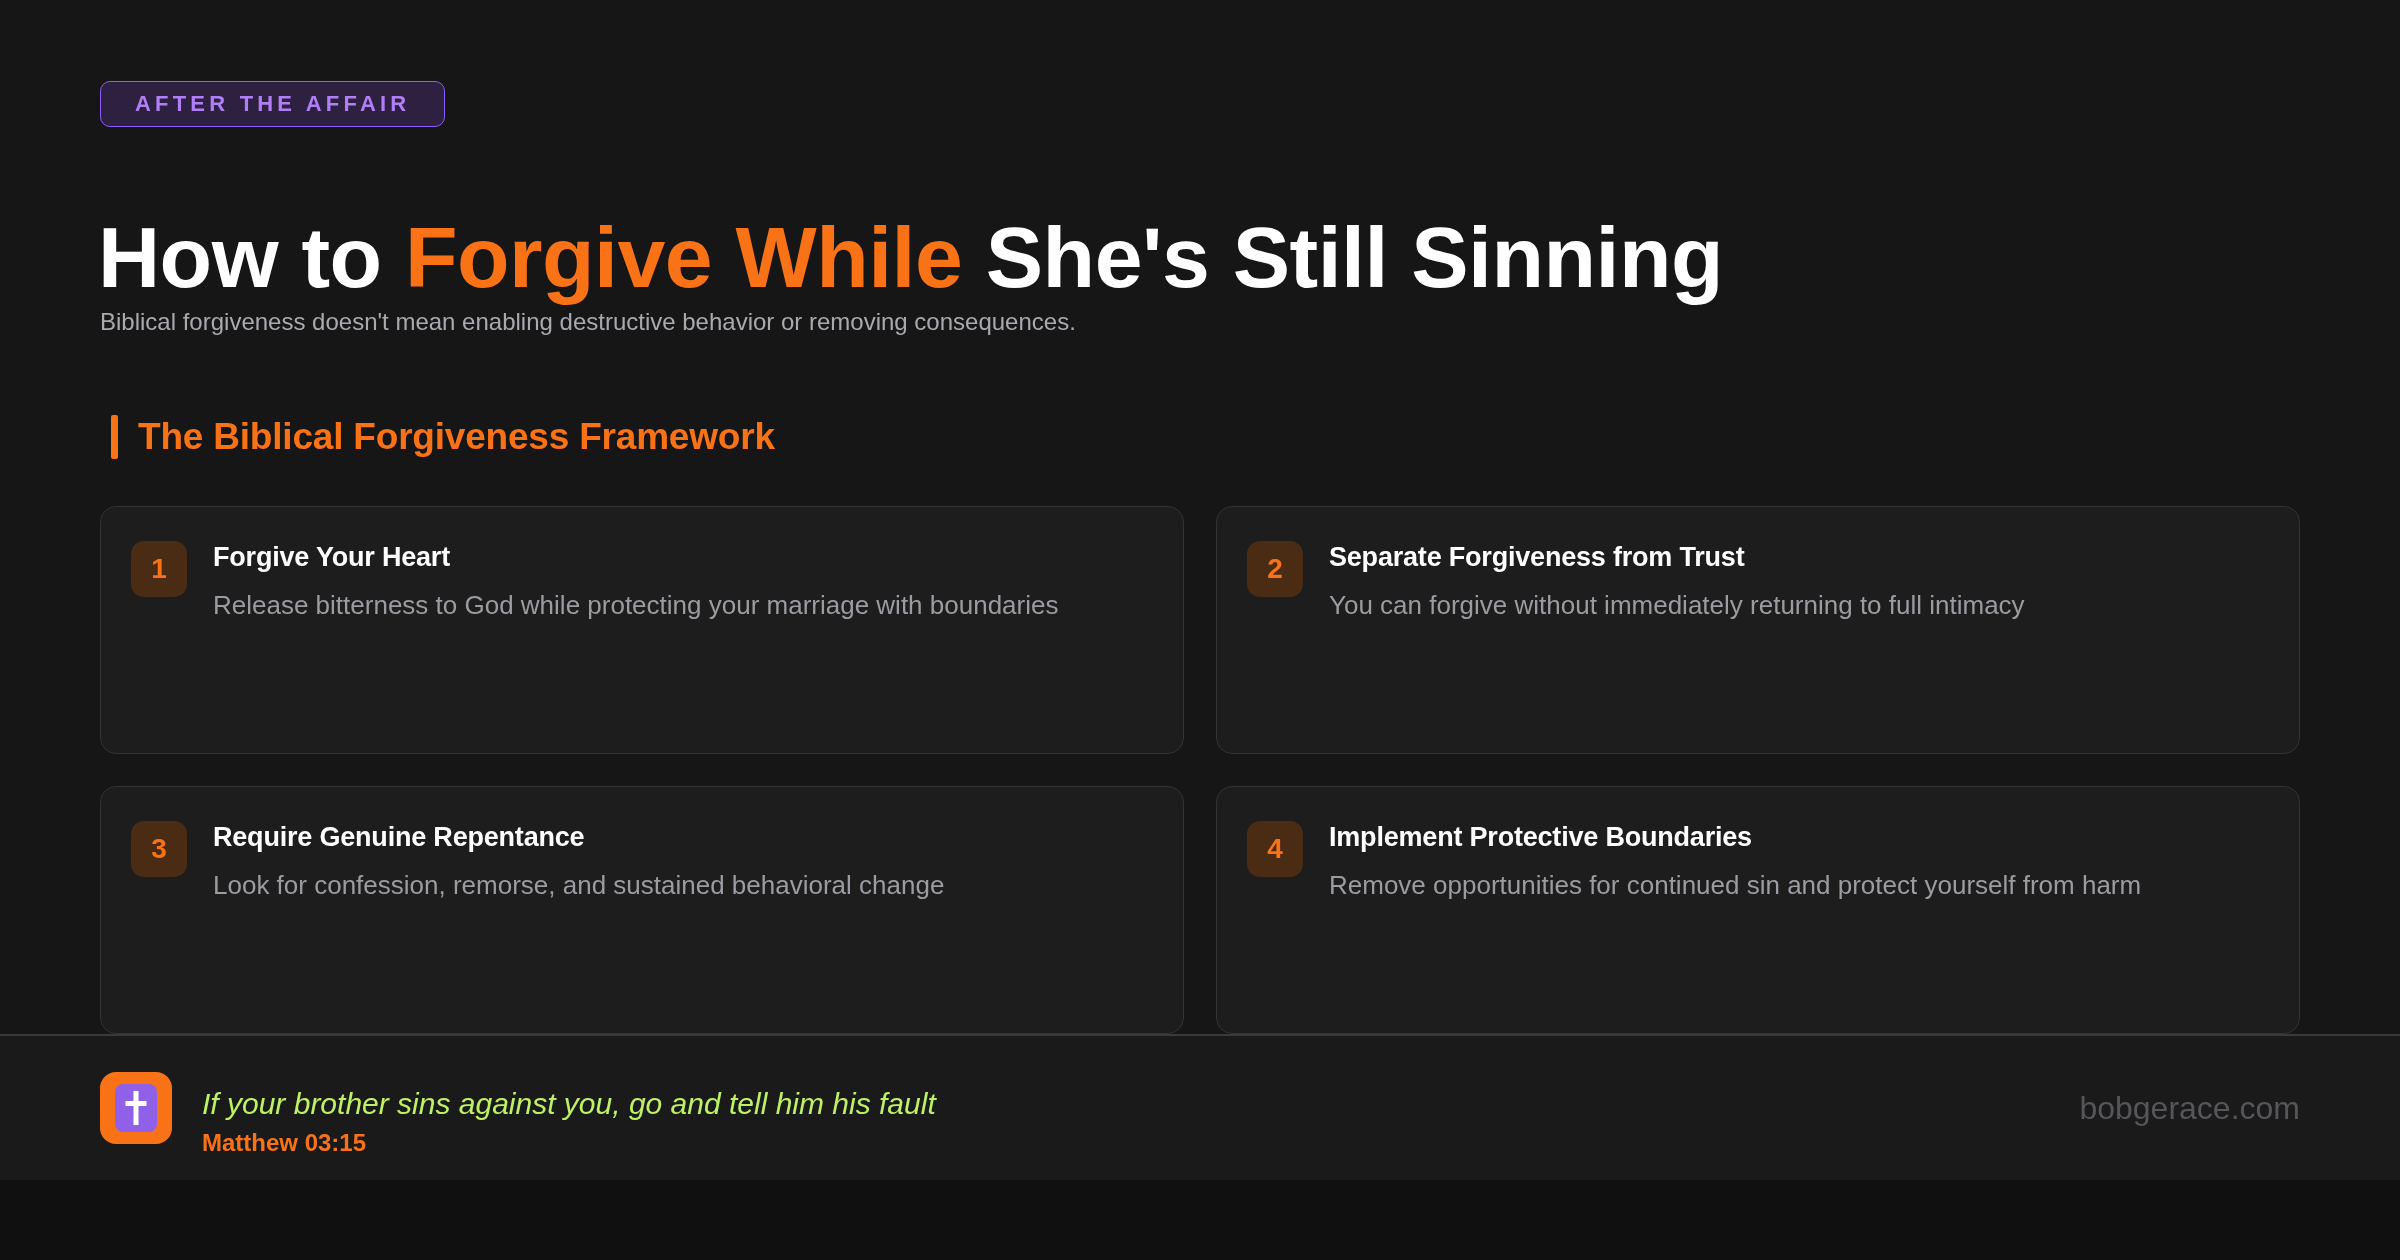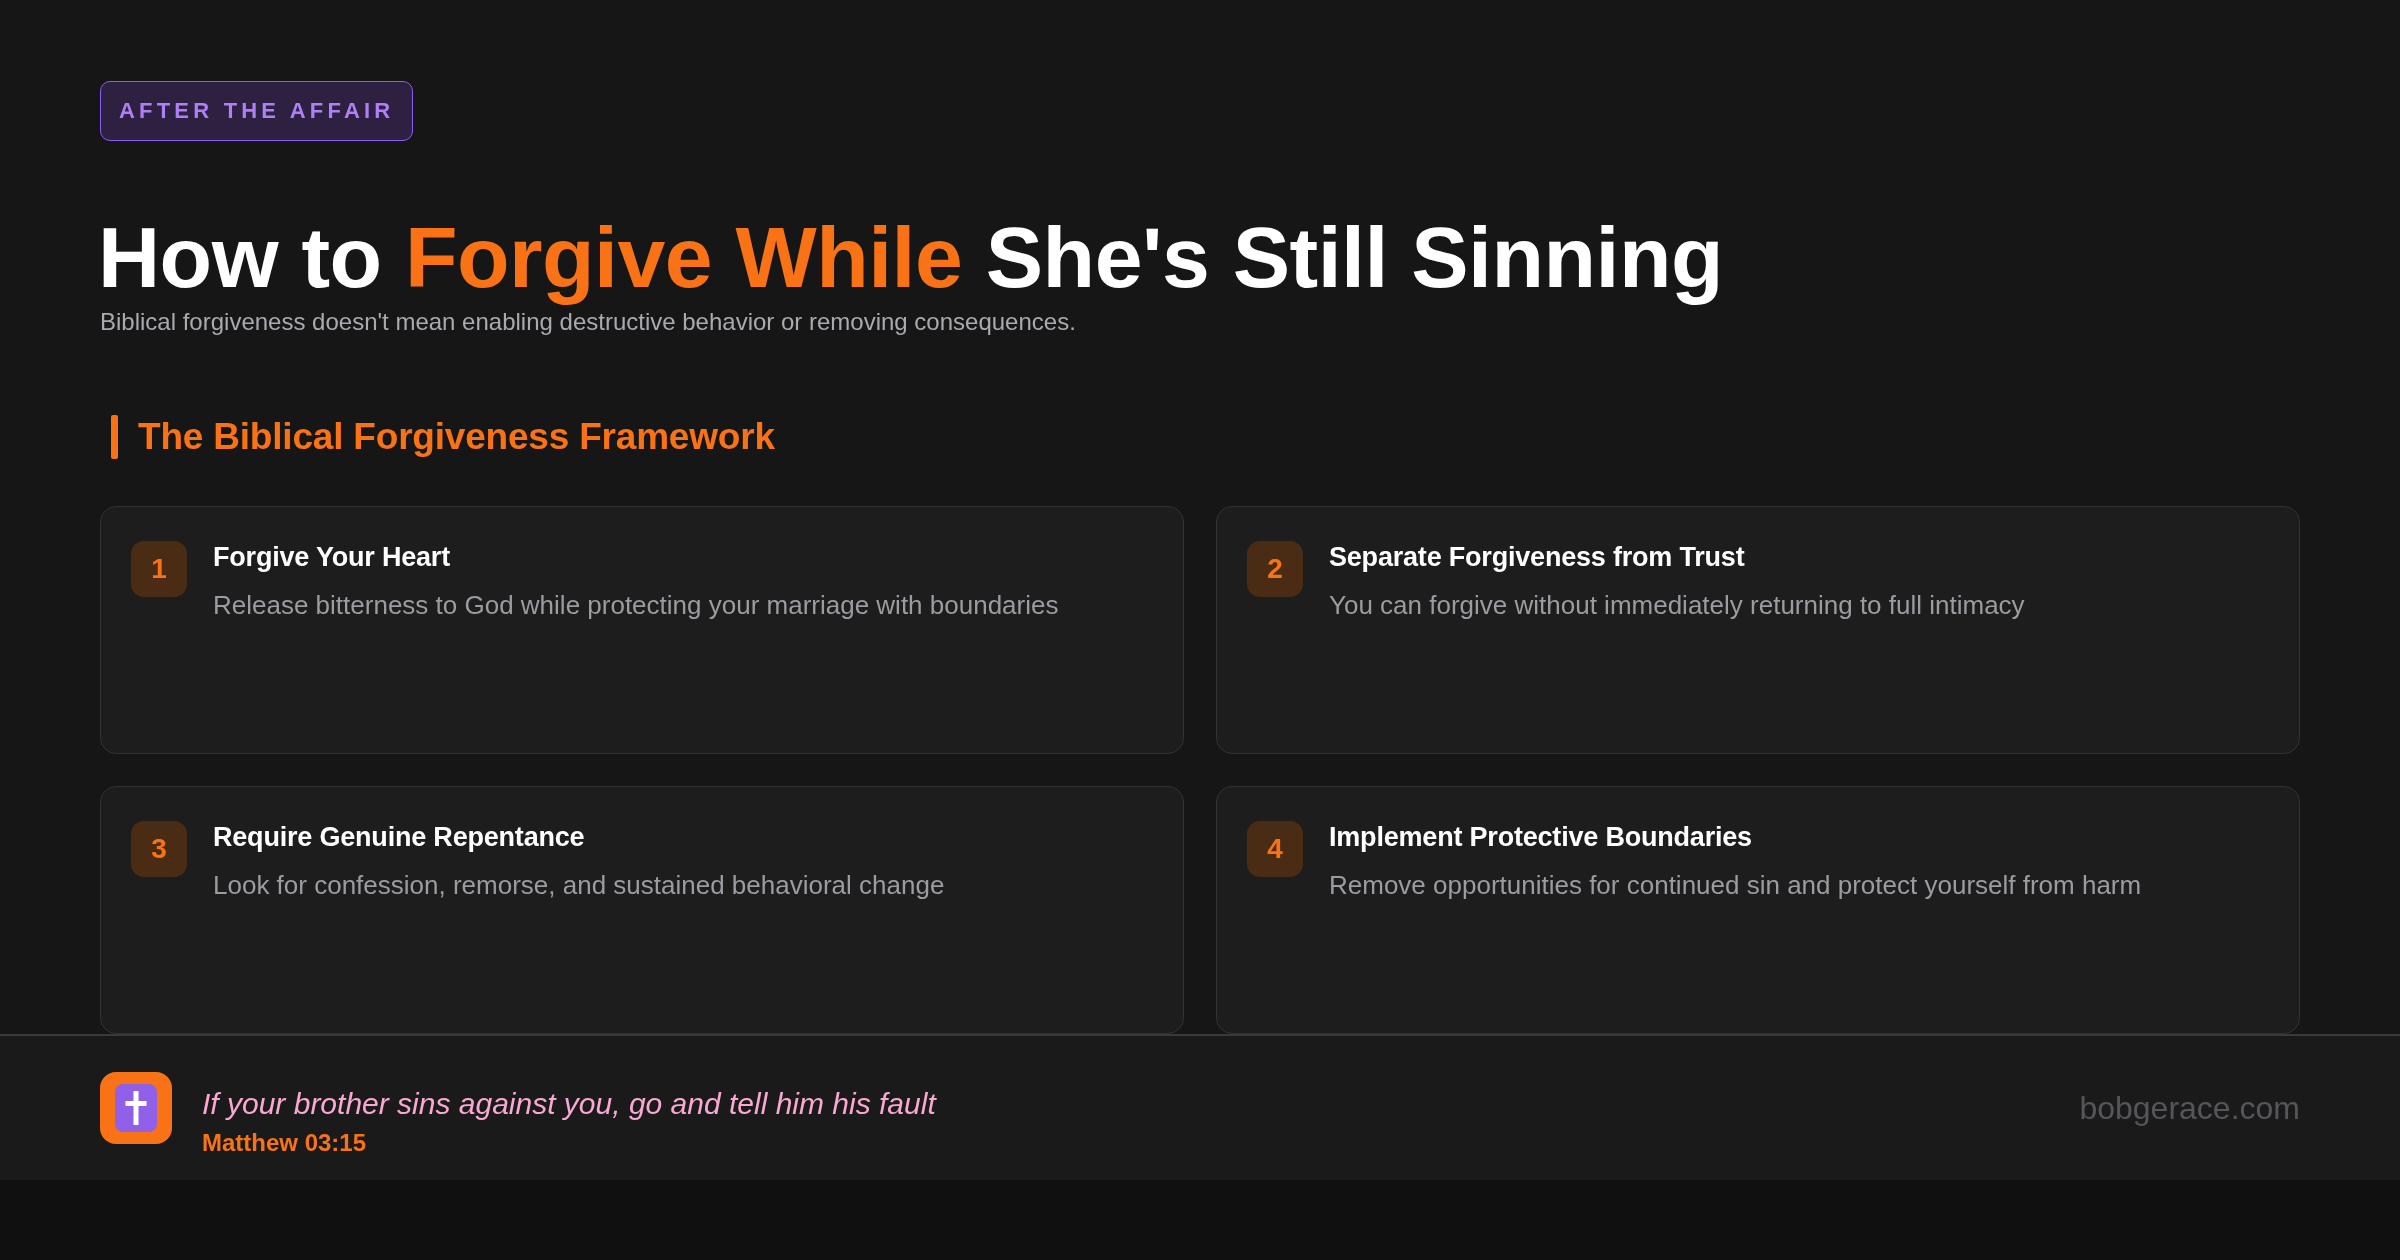--- a/index.html
+++ b/index.html
@@ -18,23 +18,23 @@
   .bottom-band {
     position:absolute; left:0; right:0; top:1180px; height:80px;
     background:#101010;
   }
 
   
   .content { position:absolute; left:0; top:0; width:2400px; }
 
   .badge {
     position:absolute; left:100px; top:81px;
-    height:60px;
+    height:46px;
     display:flex; align-items:center;
-    padding:0 18px;
+    padding:0 34px;
     border:1.5px solid #8b5cf6;
     border-radius:10px;
     background:#2d2040;
   }
   .badge-text {
     color:#b07ef5;
     font-size:22px;
     font-weight:bold;
     letter-spacing:4.2px;
   }
@@ -161,21 +161,21 @@
     content:"";
     position:absolute; left:50%; top:17px;
     transform:translateX(-50%);
     width:21px; height:5px;
     background:#ffffff;
   }
   .quote-text-wrap { display:flex; flex-direction:column; gap:7px; }
   .quote-text {
     font-size:30px;
     font-style:italic;
-    color:#f9a8d4;
+    color:#bef264;
     line-height:1.2;
     margin-top:28px;
   }
   .quote-ref {
     font-size:24px;
     font-weight:bold;
     color:#f97316;
     line-height:1.2;
   }
   .site-url {

